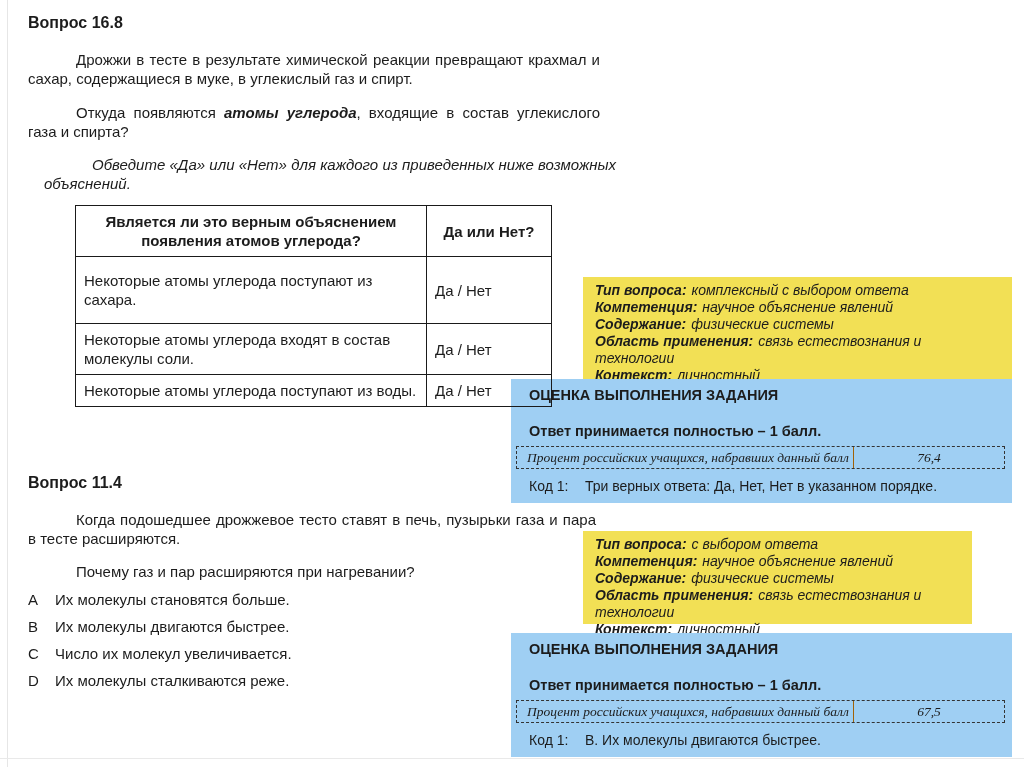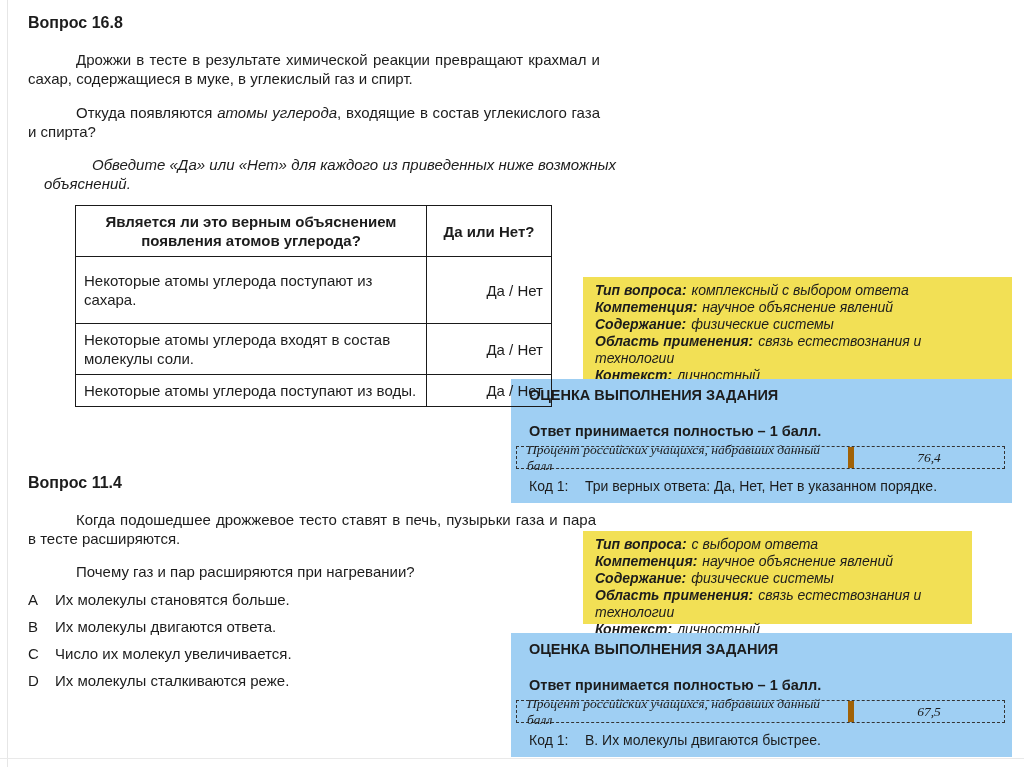--- a/index.html
+++ b/index.html
@@ -18,38 +18,38 @@
   .edge-bottom { left:0; top:758px; width:1024px; height:1px; background:#e9e9e9; }
 
   
   .q-title { font-size:16px; font-weight:bold; }
   .para {
     font-size:15px;
     line-height:19px;
     text-align:justify;
     text-indent:48px;
   }
-  .para .bi { font-weight:normal; font-style:italic; }
+  .para .bi { font-weight:bold; font-style:italic; }
   .italic { font-style:italic; }
 
   
   table.qtable {
     border-collapse:collapse;
     background:transparent;
     table-layout:fixed;
   }
   table.qtable th, table.qtable td {
     border:1.5px solid #1a1a1a;
     font-size:15px;
     line-height:19px;
     padding:6px 8px;
     vertical-align:middle;
   }
   table.qtable th { font-weight:bold; text-align:center; }
-  td.yn { text-align:right; }
+  td.yn { text-align:left; }
 
   
   .opt { display:flex; font-size:15px; line-height:19px; }
   .opt-letter { width:27px; flex:0 0 27px; }
 
   
   .meta-box {
     background:#F2E055;
     padding:5px 12px 4px 12px;
   }
@@ -66,21 +66,21 @@
   .eval-score   { position:absolute; left:18px; top:44px; font-size:14.5px; font-weight:bold; }
   .mini-table {
     position:absolute; left:5px; top:67px;
     width:489px; height:23px;
     border:1px dashed #333;
     display:flex; align-items:center;
     font-family:"Liberation Serif", serif;
     font-style:italic;
     font-size:13.5px;
   }
-  .mini-label { flex:0 0 337px; padding-left:10px; border-right:6px solid #a16207; height:100%; display:flex; align-items:center; }
+  .mini-label { flex:0 0 337px; padding-left:10px; border-right:1px solid #a16207; height:100%; display:flex; align-items:center; }
   .mini-value { flex:1; text-align:center; }
   .eval-code { position:absolute; left:18px; top:99px; font-size:14px; display:flex; }
   .eval-code .code-lab { width:56px; flex:0 0 56px; }
 </style>
 </head>
 <body>
 
 <div class="abs edge-left"></div>
 <div class="abs edge-bottom"></div>
 
@@ -143,21 +143,21 @@
 <div class="abs para" style="left:28px; top:510px; width:568px;">Когда подошедшее дрожжевое тесто ставят в печь, пузырьки газа и пара в тесте расширяются.</div>
 
 <div class="abs para" style="left:28px; top:562px; width:568px;">Почему газ и пар расширяются при нагревании?</div>
 
 <div class="abs opt" style="left:28px; top:590px; width:540px;">
   <span class="opt-letter">A</span>
   <span>Их молекулы становятся больше.</span>
 </div>
 <div class="abs opt" style="left:28px; top:617px; width:540px;">
   <span class="opt-letter">B</span>
-  <span>Их молекулы двигаются ответа.</span>
+  <span>Их молекулы двигаются быстрее.</span>
 </div>
 <div class="abs opt" style="left:28px; top:644px; width:540px;">
   <span class="opt-letter">C</span>
   <span>Число их молекул увеличивается.</span>
 </div>
 <div class="abs opt" style="left:28px; top:671px; width:540px;">
   <span class="opt-letter">D</span>
   <span>Их молекулы сталкиваются реже.</span>
 </div>
 

